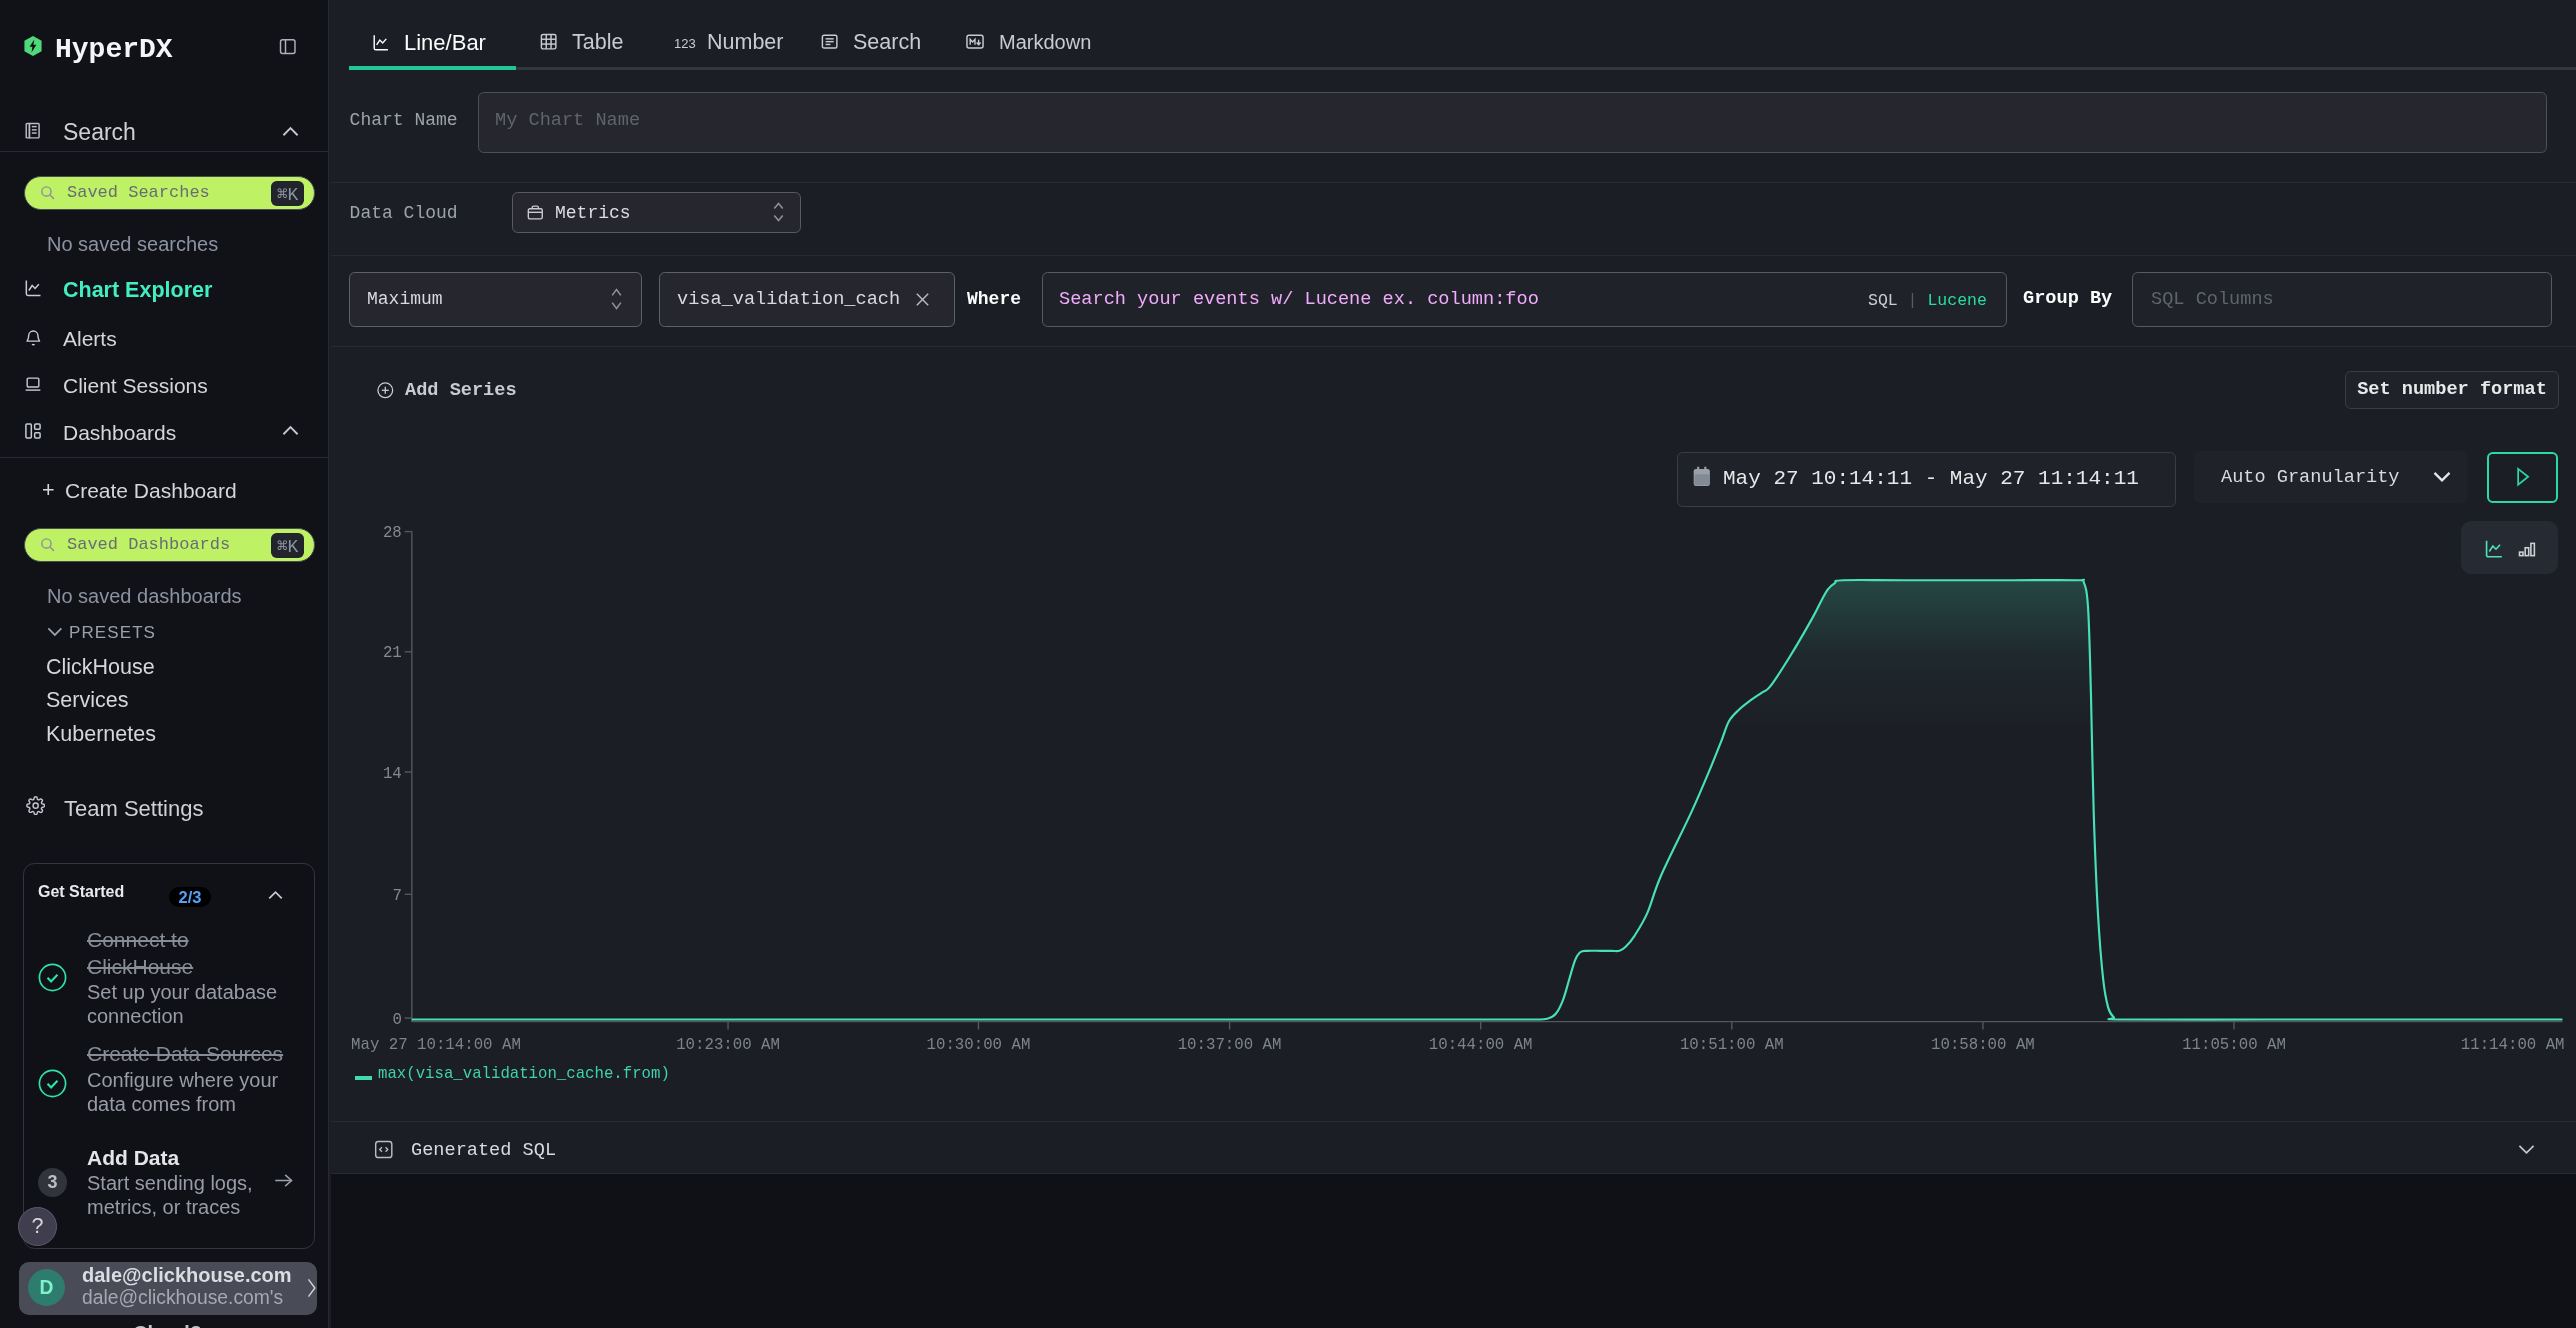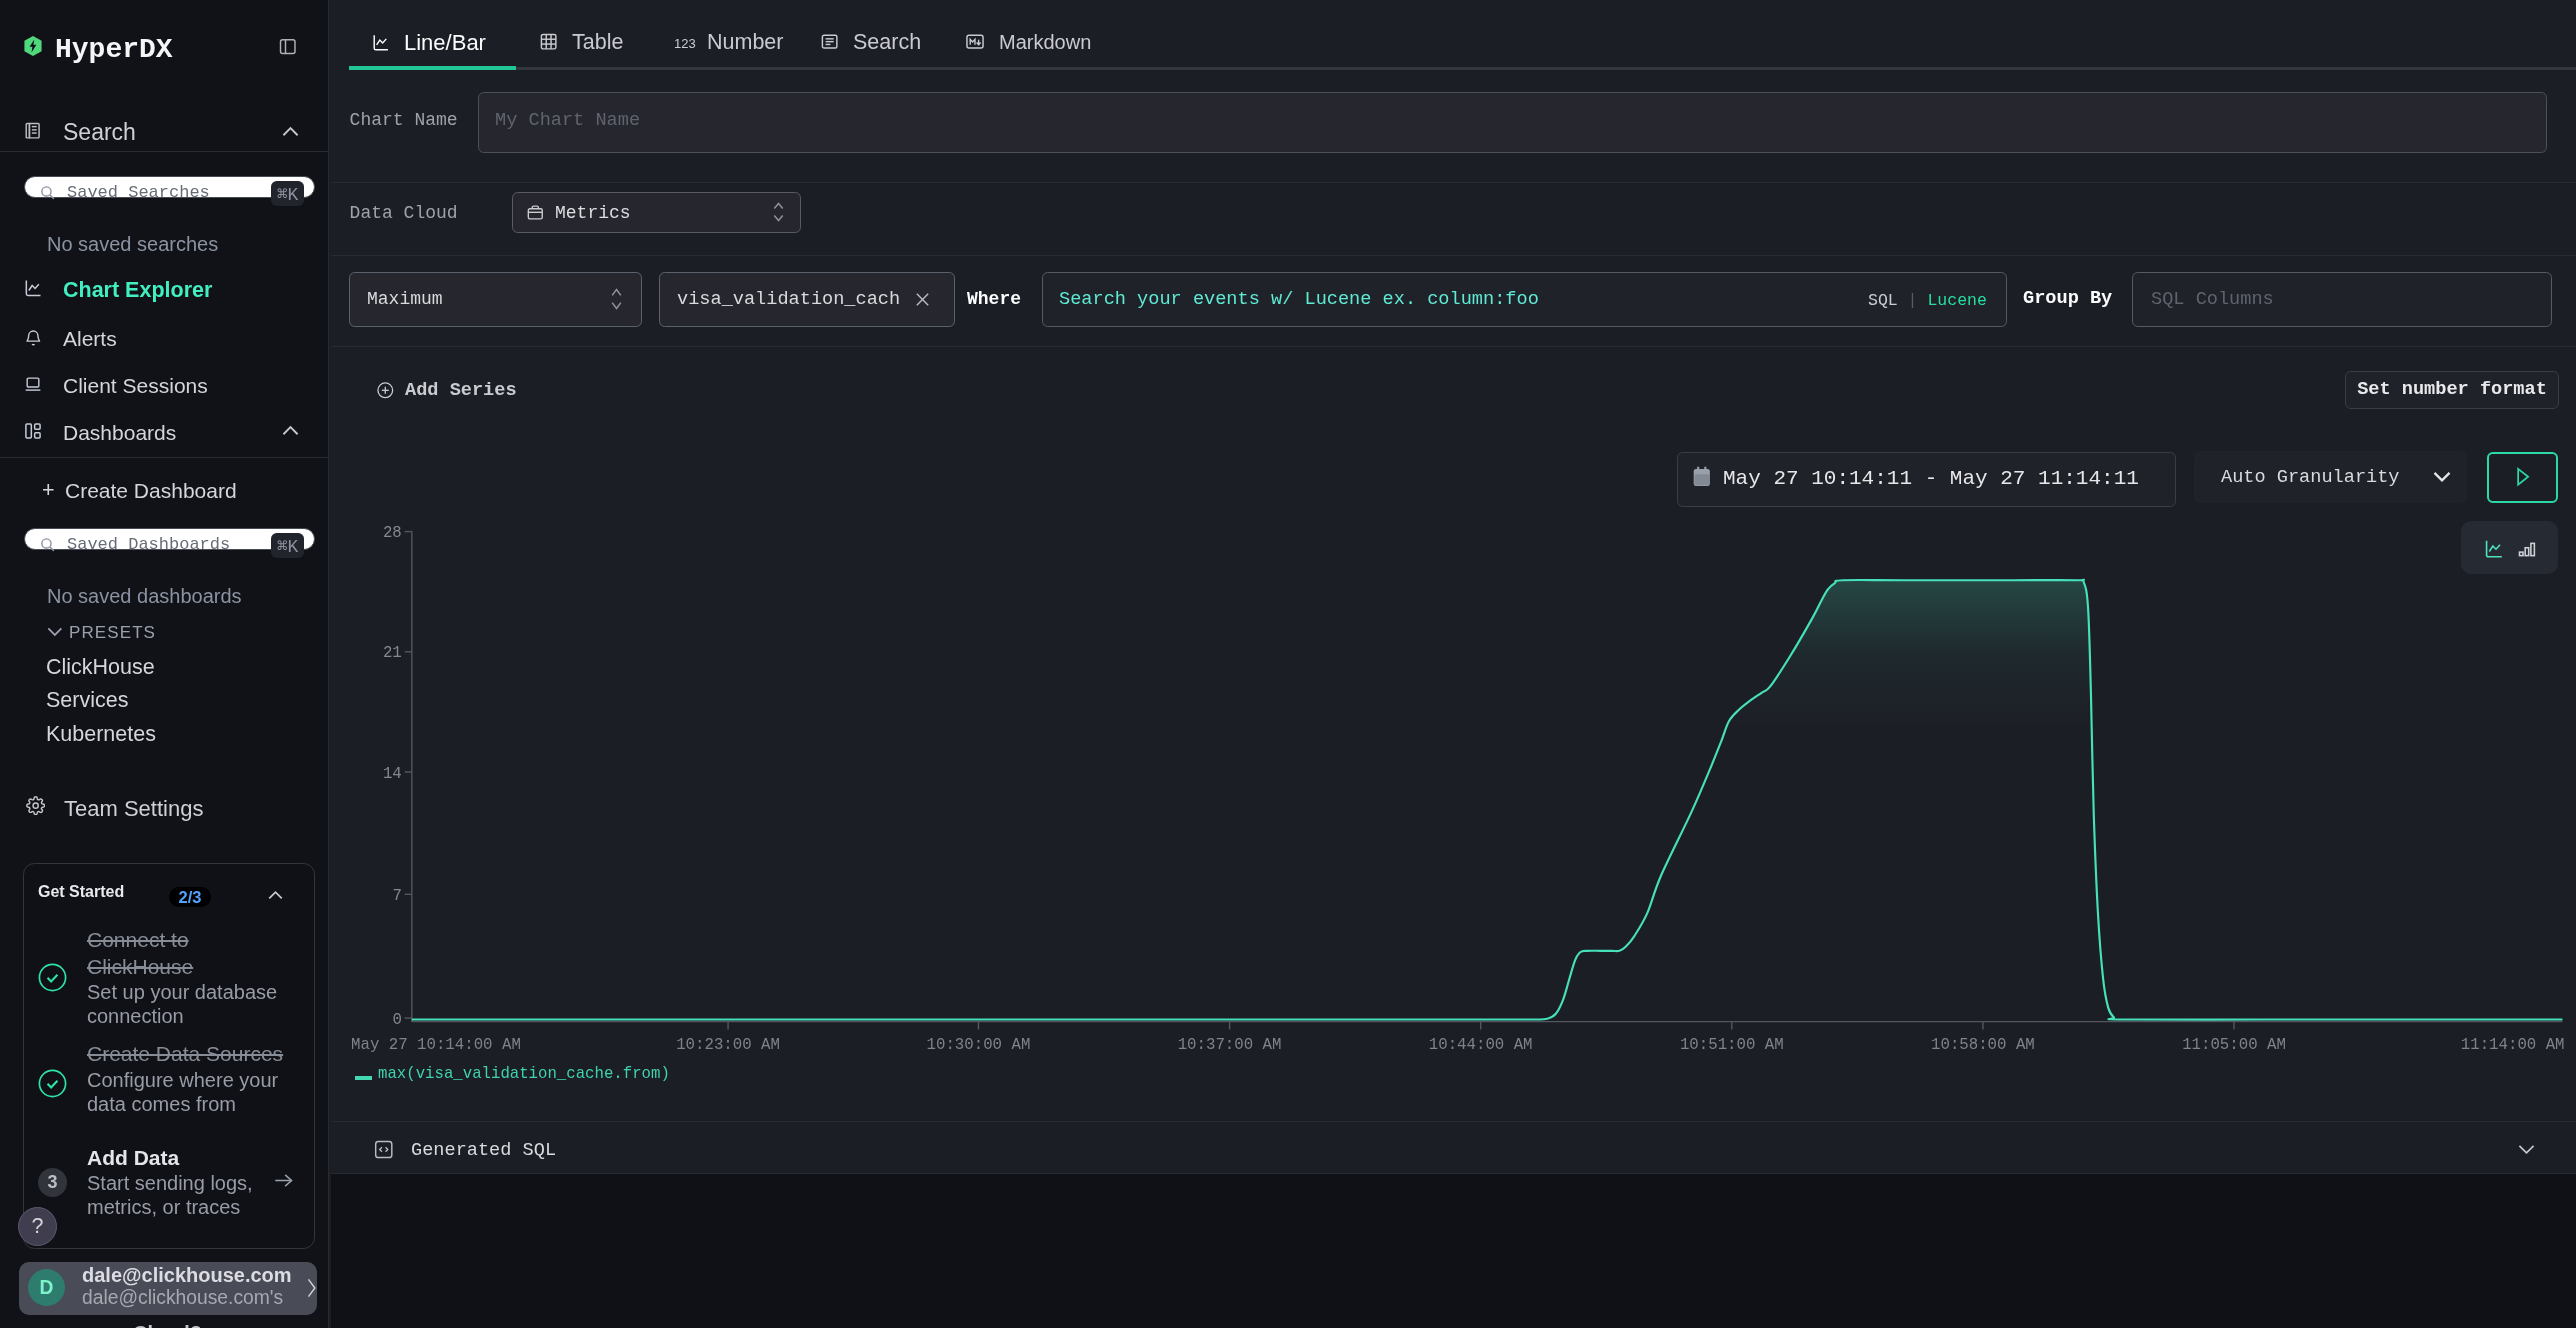--- a/index.html
+++ b/index.html
@@ -7,21 +7,21 @@
 body { font-family:"Liberation Mono", monospace; }
 .abs { position:absolute; }
 .sans { font-family:"Liberation Sans", sans-serif; }
 .mono { font-family:"Liberation Mono", monospace; }
 #page { position:relative; width:2576px; height:1328px; background:#1c1e25; }
 #sidebar { position:absolute; left:0; top:0; width:329px; height:1328px; background:#111218; border-right:1.4px solid #282a31; }
 #main { position:absolute; left:331px; top:0; width:2245px; height:1328px; background:#1c1e25; }
 .sep { position:absolute; left:0; width:2245px; height:1.4px; background:#282a31; }
 .ssep { position:absolute; left:0; width:329px; height:1.4px; background:#282a31; }
 .navtxt { color:#d4d6da; font-size:21px; }
-.pill { position:absolute; left:24px; width:291px; height:22px; border:1.4px solid #474b54; border-radius:17px; background:#ffffff; }
+.pill { position:absolute; left:24px; width:291px; height:34px; border:1.4px solid #474b54; border-radius:17px; background:#bef264; }
 .pillph { position:absolute; left:42px; top:0; height:31px; line-height:31px; color:#676c76; font-size:17px; font-family:"Liberation Mono",monospace; }
 </style>
 </head>
 <body>
 <div id="page">
   <div id="sidebar">
 
     <svg class="abs" style="left:24px;top:36px" width="18" height="20" viewBox="0 0 25 28">
       <polygon points="12.5,0 24.5,6.8 24.5,21.2 12.5,28 0.5,21.2 0.5,6.8" fill="#50d97c"></polygon>
       <polygon points="14.3,5 7.8,15.2 11.7,15.2 10.4,23 17.2,12.2 13.1,12.2" fill="#101116"></polygon>
@@ -213,21 +213,21 @@
 
     <div class="abs" style="left:328px;top:272px;width:296px;height:55px;background:#26272e;border:1.4px solid #5c616e;border-radius:5.7px;"></div>
     <div class="abs mono" style="left:346px;top:289px;font-size:18.6px;color:#d8dade;">visa_validation_cach</div>
     <svg class="abs" style="left:583px;top:291px" width="17" height="17" viewBox="0 0 24 24" fill="none" stroke="#b9bdc4" stroke-width="2">
         <line x1="4" y1="4" x2="20" y2="20"></line>
         <line x1="20" y1="4" x2="4" y2="20"></line>
       </svg>
 
     <div class="abs mono" style="left:636px;top:289px;font-size:18px;font-weight:bold;color:#fbfcfd;">Where</div>
     <div class="abs" style="left:711px;top:272px;width:965px;height:55px;background:#202229;border:1.4px solid #555a65;border-radius:5.7px;"></div>
-    <div class="abs mono" style="left:728px;top:289px;font-size:18.6px;color:#5eead4;">Search your events w/ Lucene ex. column:foo</div>
+    <div class="abs mono" style="left:728px;top:289px;font-size:18.6px;color:#f0abfc;">Search your events w/ Lucene ex. column:foo</div>
     <div class="abs mono" style="left:1537px;top:291px;font-size:16.5px;color:#caccd1;">SQL <span style="color:#565b65">|</span> <span style="color:#25dfa0">Lucene</span></div>
     <div class="abs mono" style="left:1692px;top:288px;font-size:18.6px;font-weight:bold;color:#fbfcfd;">Group By</div>
     <div class="abs" style="left:1801px;top:272px;width:420px;height:55px;background:#202229;border:1.4px solid #555a65;border-radius:5.7px;"></div>
     <div class="abs mono" style="left:1820px;top:289px;font-size:18.6px;color:#5e636d;">SQL Columns</div>
     <div class="sep" style="top:346px"></div>
 
     <svg class="abs" style="left:45px;top:381px" width="18.6" height="18.6" viewBox="0 0 24 24" fill="none" stroke="#c9cbd0" stroke-width="1.7">
         <circle cx="12" cy="12" r="9.5"></circle>
         <line x1="7.5" y1="12" x2="16.5" y2="12"></line>
         <line x1="12" y1="7.5" x2="12" y2="16.5"></line>

